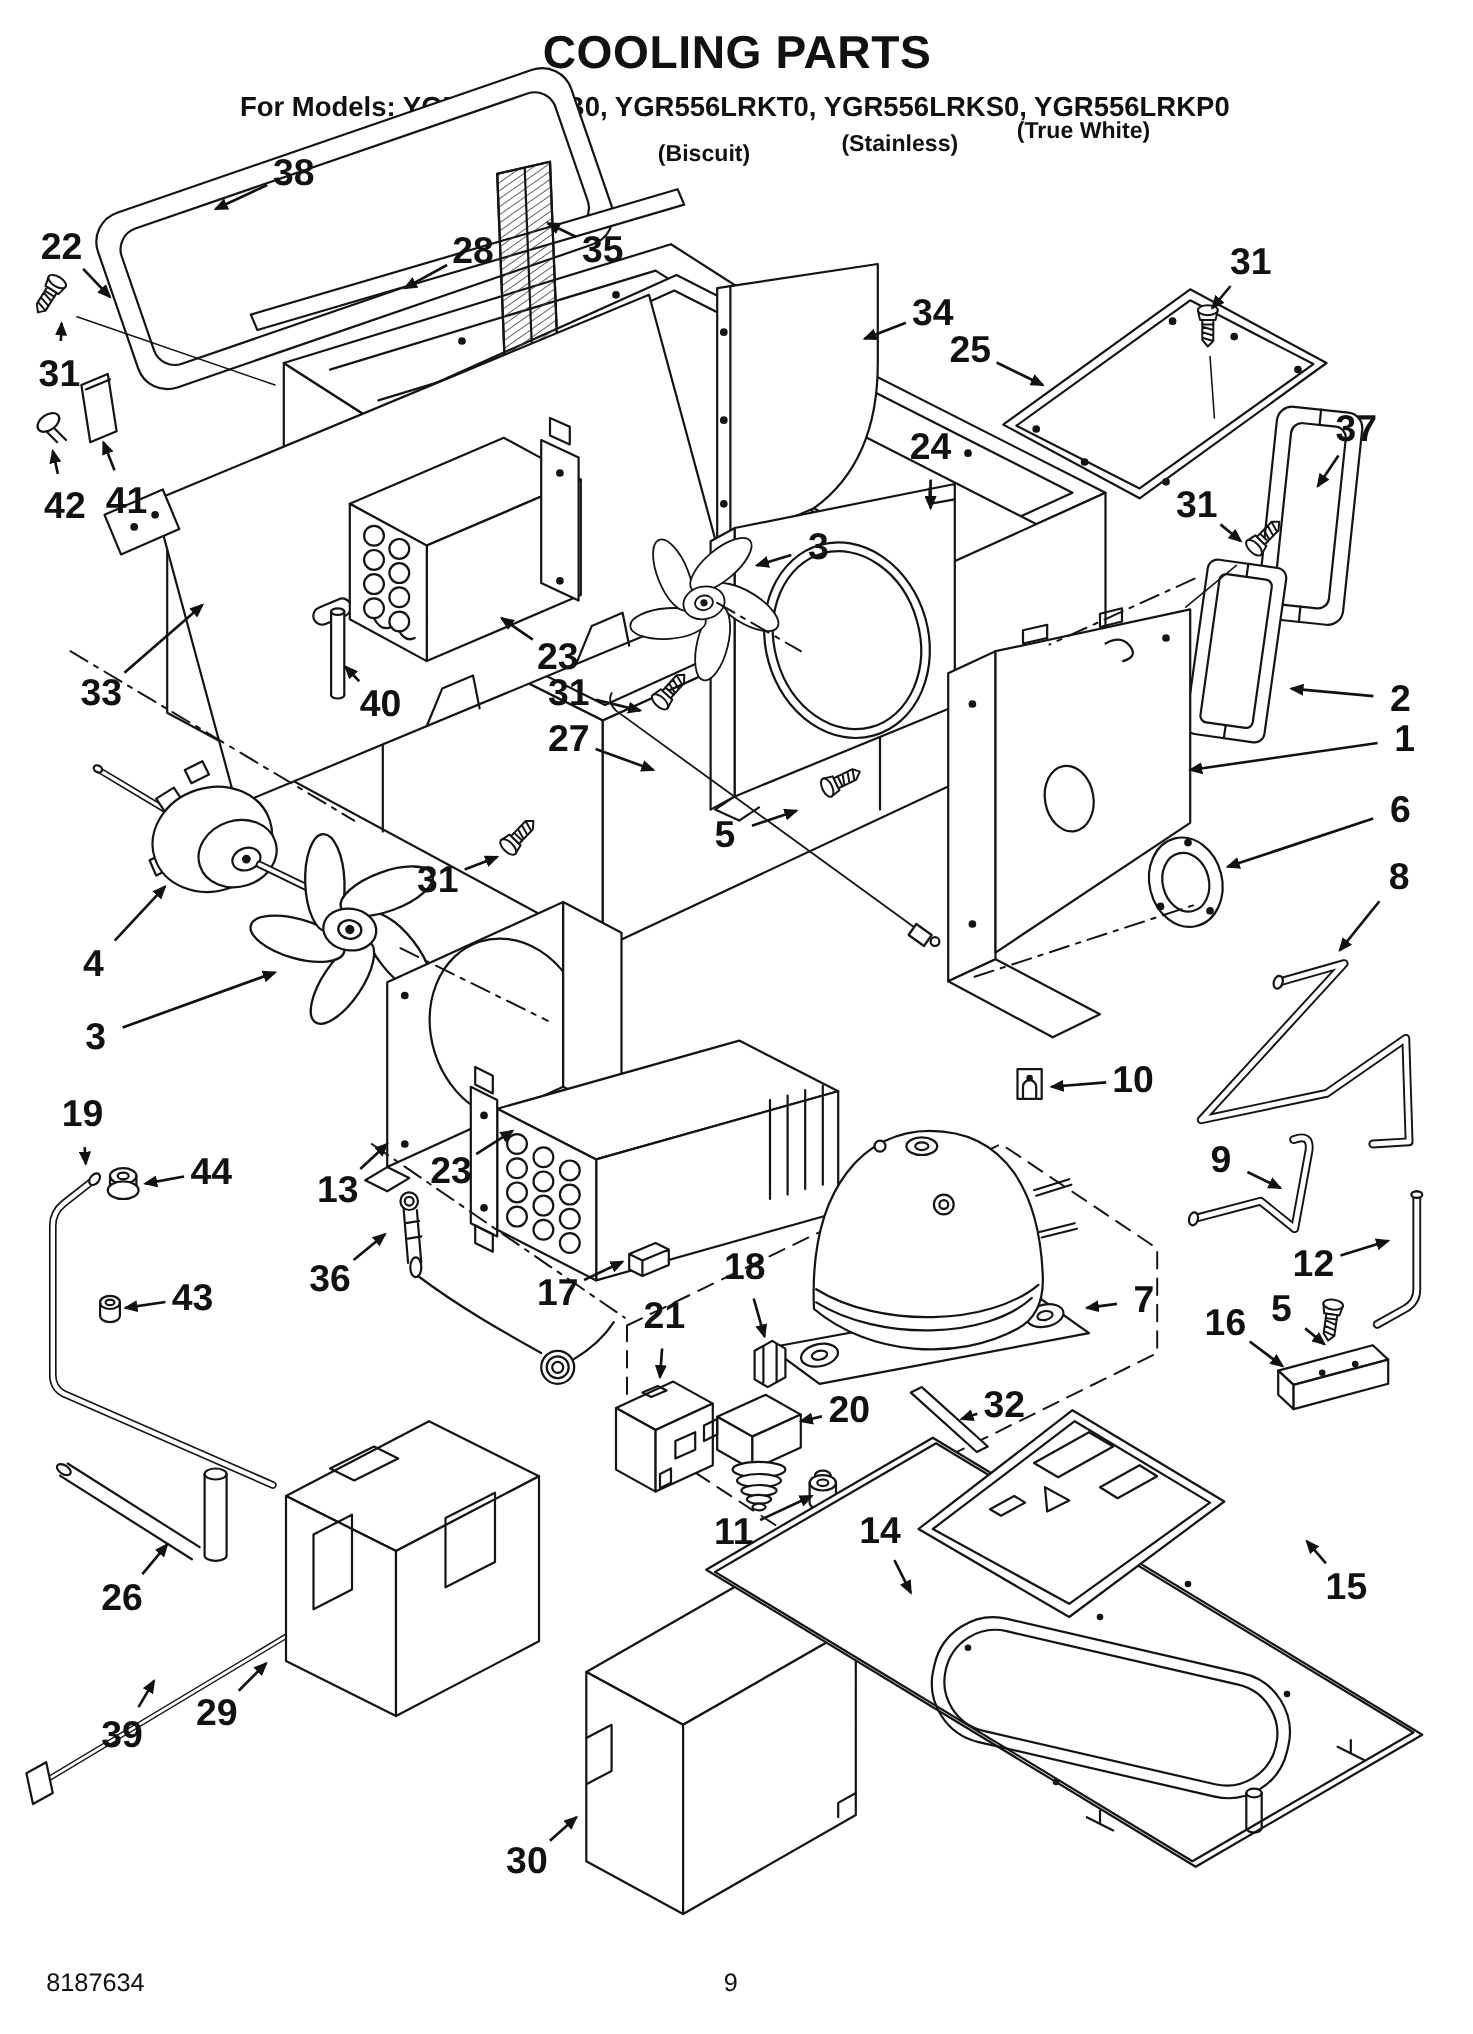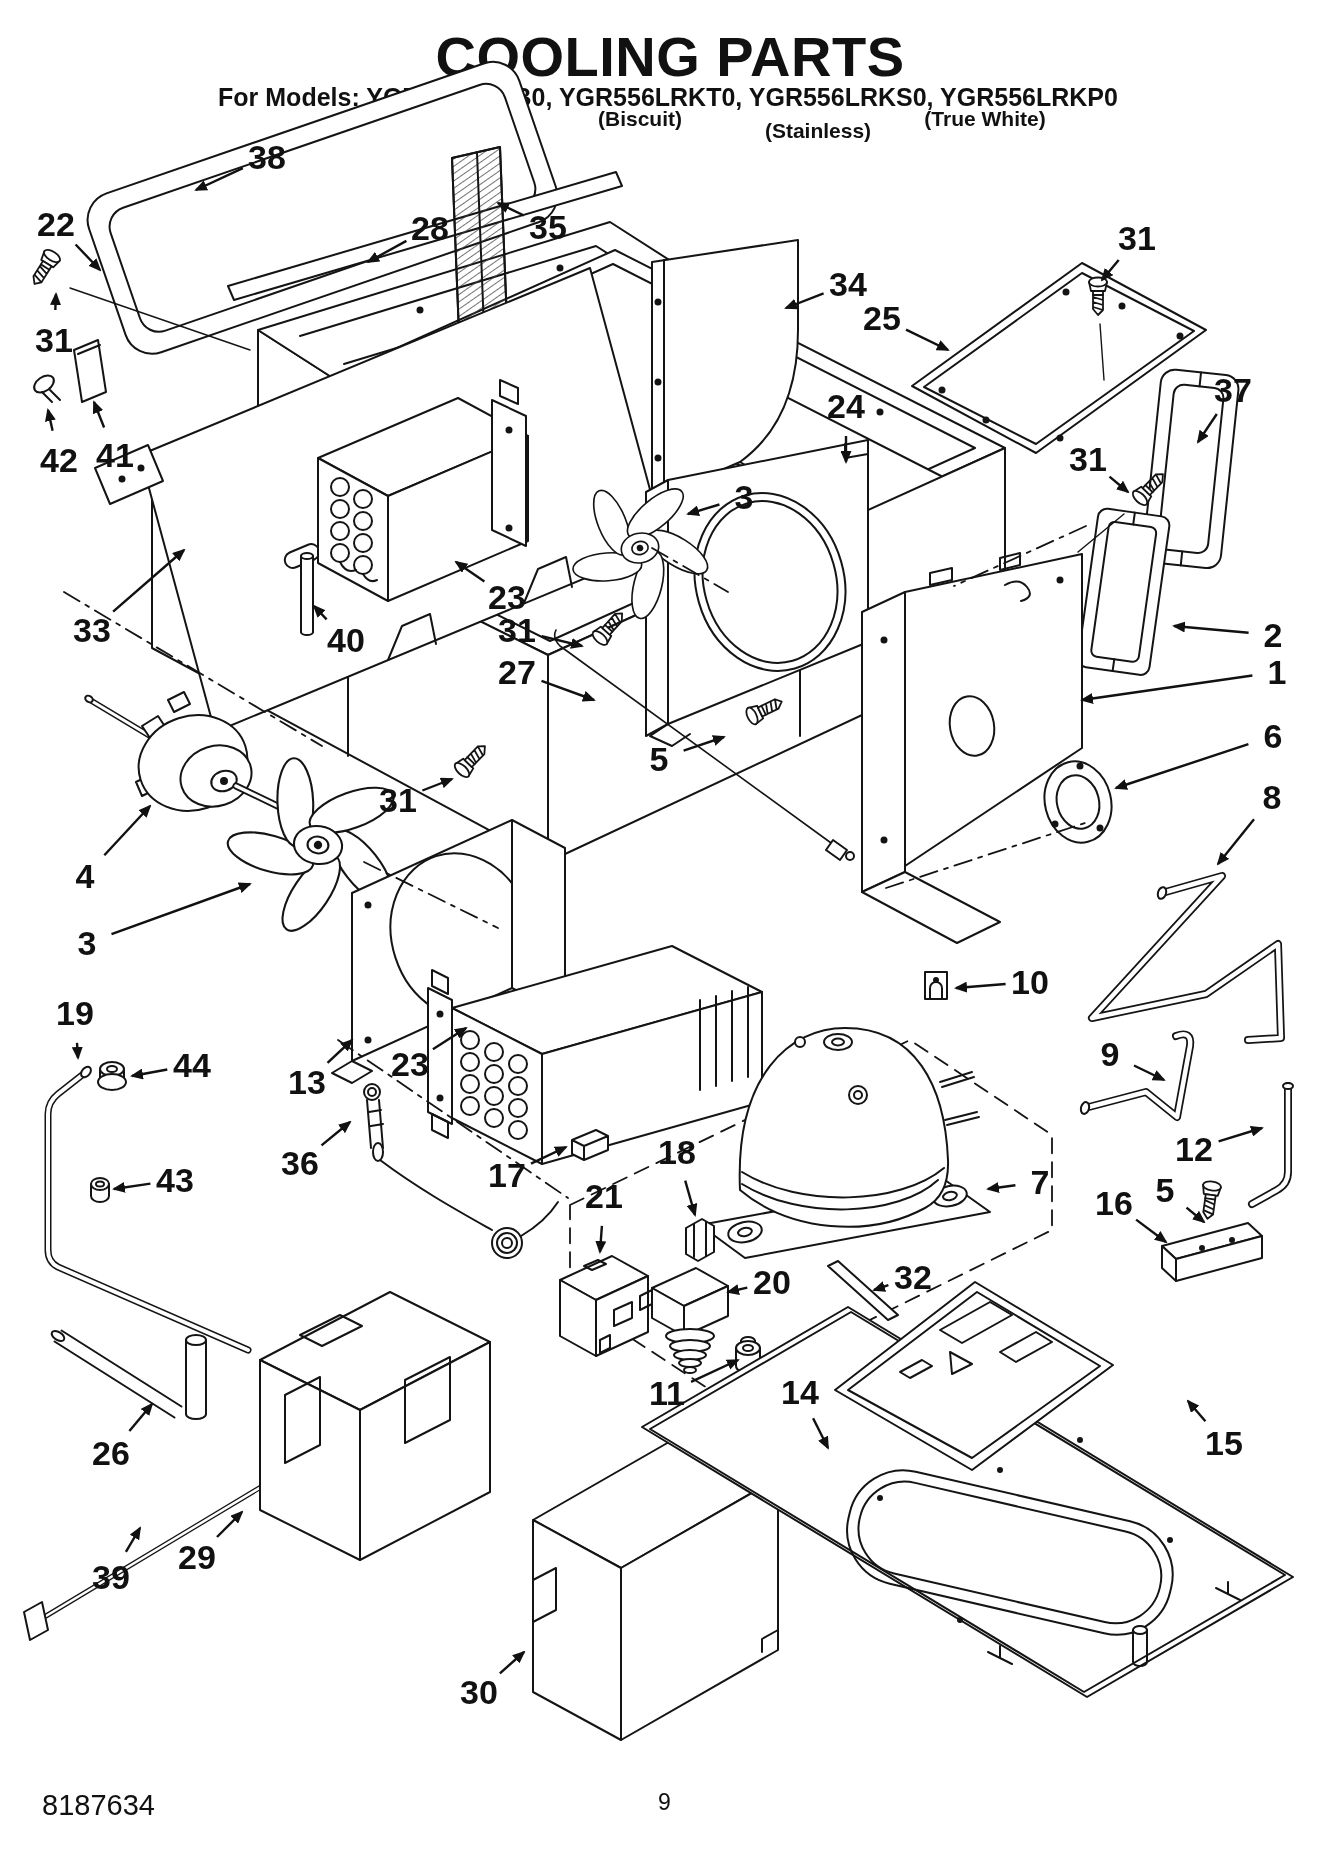--- a/index.html
+++ b/index.html
@@ -1,36 +1,36 @@
 <!DOCTYPE html>
 <html><head>
 <meta charset="utf-8">
 <style>
   html,body{margin:0;padding:0}
   body{width:1339px;height:1849px;background:#fff;position:relative;overflow:hidden;
        font-family:"Liberation Sans",sans-serif;color:#111}
   .hdr-title{position:absolute;left:670px;top:24px;transform:translateX(-50%);
-             font-weight:bold;font-size:56px;letter-spacing:.5px;white-space:nowrap}
+             font-weight:bold;font-size:42px;letter-spacing:.5px;white-space:nowrap}
   .models{position:absolute;left:668px;top:83px;transform:translateX(-50%);
           font-weight:bold;font-size:25px;white-space:nowrap}
   .finish-line{position:absolute;top:107px;left:0;width:100%;height:26px}
   .finish{position:absolute;top:0;transform:translateX(-50%);font-weight:bold;font-size:21px;white-space:nowrap}
-  .footer-doc{position:absolute;left:42px;top:1789px;font-size:29px}
+  .footer-doc{position:absolute;left:42px;top:1789px;font-size:23px}
   .footer-page{position:absolute;left:658px;top:1789px;font-size:23px}
   #diagram-svg{position:absolute;left:0;top:0}
   #diagram-svg text.co{font-family:"Liberation Sans",sans-serif;font-weight:bold;font-size:34px;fill:#111}
 </style>
 </head>
 <body>
 
 <div class="hdr-title">COOLING PARTS</div>
 <div class="models">For Models: YGR556LRKB0, YGR556LRKT0, YGR556LRKS0, YGR556LRKP0</div>
 <div class="finish-line">
     <span class="finish" style="left: 485px;">(Black)</span>
-    <span class="finish" style="left: 640px;">(Biscuit)</span>
+    <span class="finish" style="left: 640px; margin-top: 21px;">(Biscuit)</span>
     <span class="finish" style="left: 818px; margin-top: 12px;">(Stainless)</span>
     <span class="finish" style="left: 985px;">(True White)</span>
   </div>
 
 <svg id="diagram-svg" width="1339" height="1849" viewBox="0 0 1339 1849" xmlns="http://www.w3.org/2000/svg">
   <defs>
     <pattern id="hatch" width="6" height="6" patternUnits="userSpaceOnUse" patternTransform="rotate(55)">
       <line x1="0" y1="0" x2="0" y2="6" stroke="#444" stroke-width="1.5"></line>
     </pattern>
     <marker id="arrow" markerWidth="13" markerHeight="11" refX="11" refY="5.5" orient="auto" markerUnits="userSpaceOnUse">

